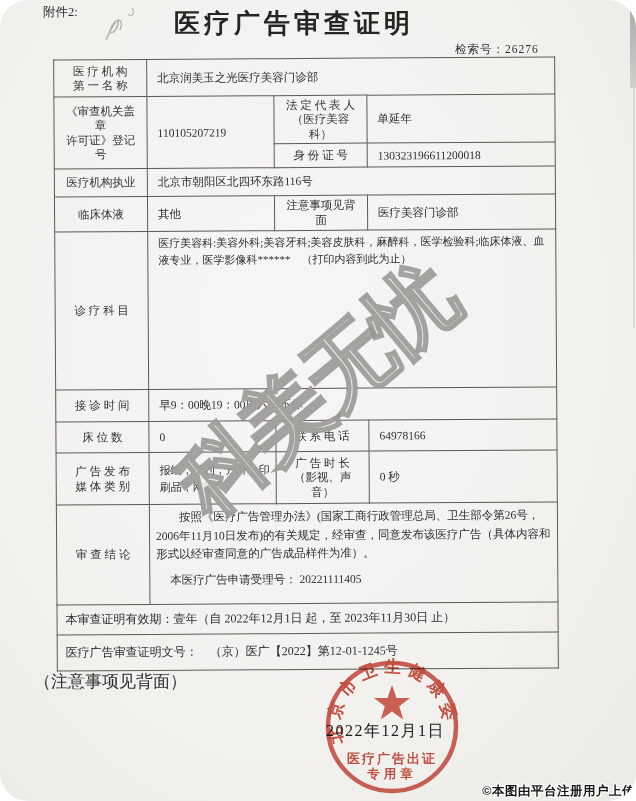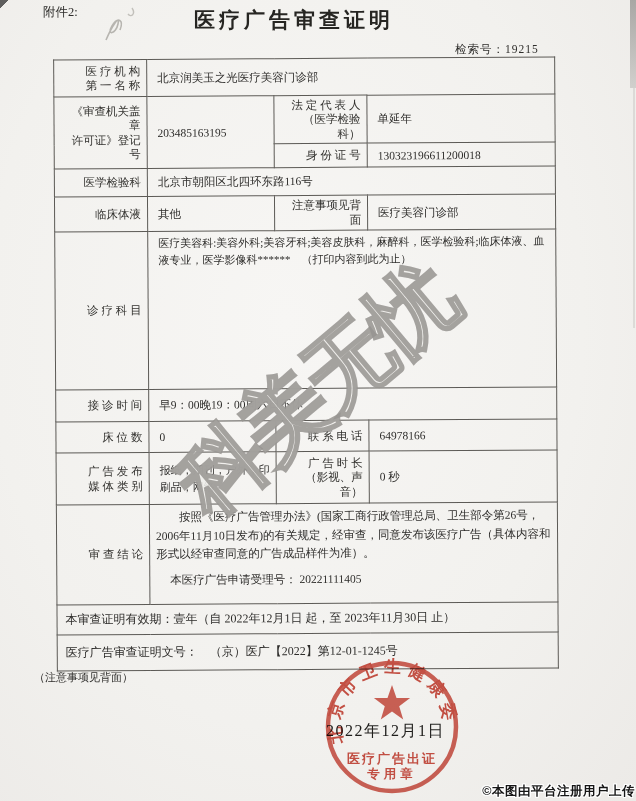--- a/index.html
+++ b/index.html
@@ -2,41 +2,42 @@
 <html><head>
 <meta charset="utf-8">
 <style>
   * { margin:0; padding:0; box-sizing:border-box; }
   html,body { width:636px; }
   body { font-family:"Liberation Serif","DejaVu Serif",serif; color:#2e2d2b; }
   .page {
     position:relative; width:636px; height:801px; overflow:hidden;
     background:
       radial-gradient(ellipse at 45% 40%, #f7f6f4 0%, #f2f1ee 60%, #eceae7 100%);
+    border-radius: 28px;
   }
   
   .corner-mark { position:absolute; left:0; top:0; width:9px; height:9px;
     background:linear-gradient(135deg,#3a3a3a 45%, transparent 50%); opacity:.8; }
   .edge-streak { position:absolute; right:0; top:0; width:6px; height:88px;
     background:linear-gradient(#6f6e6c,#b9b7b4); opacity:.55; }
   .edge-line { position:absolute; right:1px; top:88px; width:2px; height:240px;
     background:#cfcdc9; opacity:.6; }
 
   .attachment { position:absolute; left:43px; top:4px; font-size:12.5px; }
   .doc-title { position:absolute; left:0; top:6px; width:588px; text-align:center;
-    font-size:21px; font-weight:bold; letter-spacing:4px; color:#262522;
+    font-size:26px; font-weight:bold; letter-spacing:4px; color:#262522;
     font-family:"Liberation Sans","DejaVu Sans",sans-serif; }
   .search-no { position:absolute; left:455px; top:42px; font-size:11.5px; letter-spacing:1px; }
 
   .tbl-wrap { position:absolute; left:55px; top:58px; transform:rotate(-0.35deg); }
   table { border-collapse:collapse; table-layout:fixed; width:501px; background:transparent; }
   td { border:1px solid #5c5a56; padding:2px 6px; font-size:11.5px; vertical-align:middle;
        overflow:hidden; }
   table { border:1.5px solid #4d4b47; }
-  .lbl { text-align:right; color:#33322f; }
+  .lbl { text-align:center; color:#33322f; }
   .lbl div { line-height:1.25; }
   .val { padding-left:10px; }
   .small { font-size:11px; line-height:1.55; }
   .top { vertical-align:top; padding-top:3px; }
   .r1 { height:37px; } .r2a { height:33px; } .r2b { height:24px; }
   .r3 { height:28px; } .r4 { height:30px; } .r5 { height:158px; }
   .r6 { height:32px; } .r7 { height:31px; } .r8 { height:52px; }
   .r9 { height:100px; } .r10 { height:30px; } .r11 { height:36px; }
   .concl p { text-indent:2em; line-height:1.6; font-size:11.5px; }
   .concl .accept { text-indent:1.2em; margin-top:8px; }
@@ -44,21 +45,21 @@
 
   .watermark { position:absolute; left:96px; top:236px; width:440px; height:310px;
     display:flex; align-items:center; justify-content:center;
     transform:rotate(-40deg); pointer-events:none;
     font-family:"Liberation Sans","DejaVu Sans",sans-serif;
     font-size:86px; font-weight:bold; letter-spacing:-4px; white-space:nowrap;
     color:rgba(247,246,243,0.82);
     -webkit-text-stroke:2.5px rgba(150,148,144,0.85);
     text-shadow:0 0 1px rgba(150,148,144,0.4); }
 
-  .note-back { position:absolute; left:34px; top:670px; font-size:11px; }
+  .note-back { position:absolute; left:34px; top:670px; font-size:17px; }
   .stamp-caption { position:absolute; left:320px; top:699px; font-size:13.5px;
     color:#1f1e1c; letter-spacing:1px; }
   .stamp-date { position:absolute; left:326px; top:721px; font-size:16px;
     color:#1f1e1c; letter-spacing:1.5px; }
   .stamp { position:absolute; left:318px; top:652px; width:148px; height:150px;
     mix-blend-mode:multiply; opacity:.88; }
 
   .upload-badge { position:absolute; right:1px; bottom:1px; font-size:12.5px; font-weight:bold;
     font-family:"Liberation Sans","DejaVu Sans",sans-serif; color:#161616; letter-spacing:0.5px;
     text-shadow:-1px -1px 0 #fff, 1px -1px 0 #fff, -1px 1px 0 #fff, 1px 1px 0 #fff,
@@ -75,21 +76,21 @@
   <div class="edge-streak"></div>
   <div class="edge-line"></div>
 
   <svg class="scribble" width="60" height="50" viewBox="0 0 60 50">
     <path d="M8,38 C14,24 22,12 20,22 C18,32 8,34 14,24 C20,14 26,18 22,28" fill="none" stroke="#b7b5b0" stroke-width="1.6"></path>
     <path d="M34,6 C38,12 33,16 30,12" fill="none" stroke="#c2c0bb" stroke-width="1.4"></path>
   </svg>
 
   <div class="attachment">附件2:</div>
   <div class="doc-title">医疗广告审查证明</div>
-  <div class="search-no">检索号：19215</div>
+  <div class="search-no">检索号：26276</div>
 
   <div class="tbl-wrap">
     <table>
       <colgroup>
           <col style="width:93px">
           <col style="width:127px">
           <col style="width:93px">
           <col style="width:188px">
         </colgroup>
       <tbody>
@@ -98,33 +99,33 @@
           <div>医 疗 机 构</div>
           <div>第 一 名 称</div>
         </td>
         <td class="val" colspan="3">北京润美玉之光医疗美容门诊部</td>
       </tr>
       <tr class="r2a">
         <td class="lbl" rowspan="2">
           <div>《审查机关盖章</div>
           <div>许可证》登记号</div>
         </td>
-        <td class="val" rowspan="2">203485163195</td>
+        <td class="val" rowspan="2">110105207219</td>
         <td class="lbl">
           <div>法 定 代 表 人</div>
-          <div>（医学检验科）</div>
+          <div>（医疗美容科）</div>
         </td>
         <td class="val">单延年</td>
       </tr>
       <tr class="r2b">
         <td class="lbl">身 份 证 号</td>
         <td class="val">130323196611200018</td>
       </tr>
       <tr class="r3">
-        <td class="lbl">医学检验科</td>
+        <td class="lbl">医疗机构执业</td>
         <td class="val" colspan="3">北京市朝阳区北四环东路116号</td>
       </tr>
       <tr class="r4">
         <td class="lbl">临床体液</td>
         <td class="val">其他</td>
         <td class="lbl">注意事项见背面</td>
         <td class="val">医疗美容门诊部</td>
       </tr>
       <tr class="r5">
         <td class="lbl">诊 疗 科 目</td>

